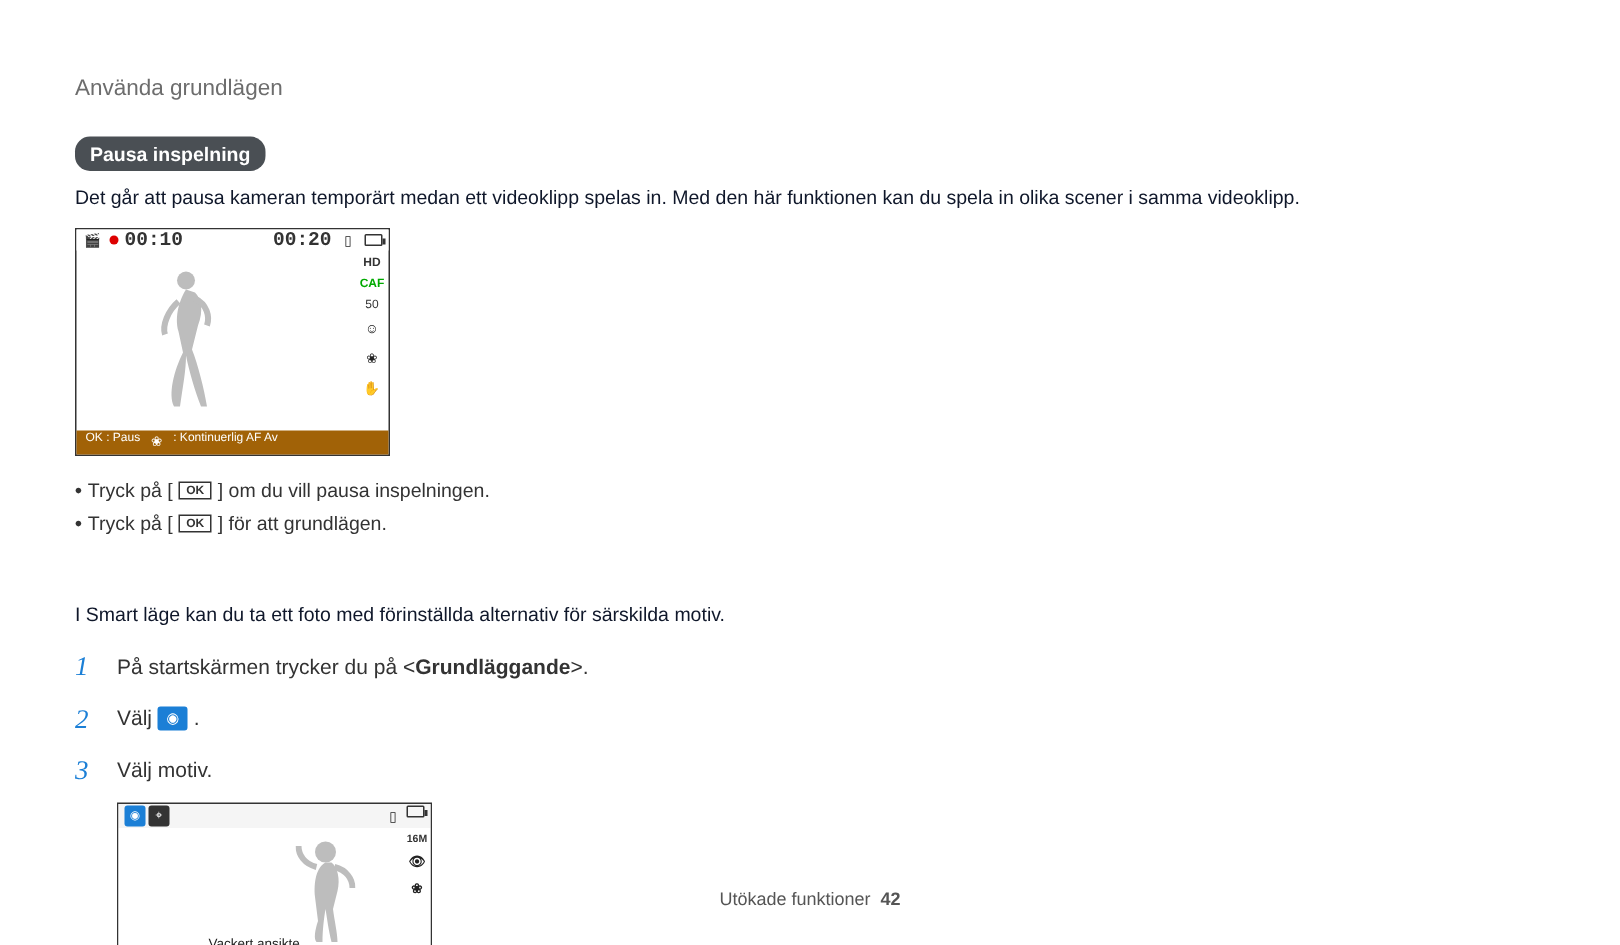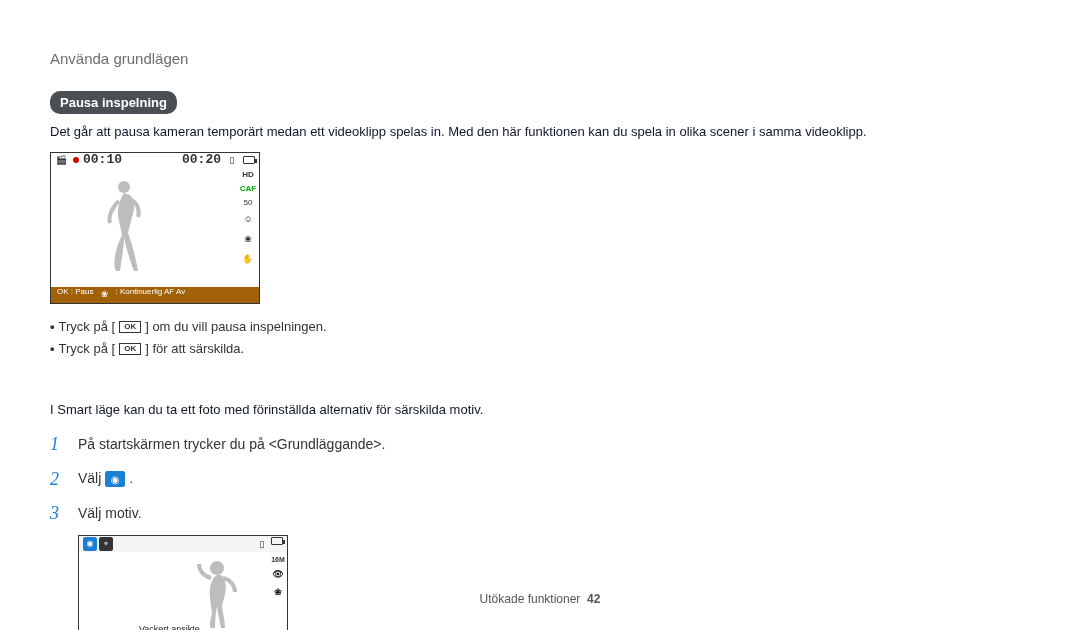--- a/index.html
+++ b/index.html
@@ -30,21 +30,21 @@
   .ss1-foot { height: 16px; background: #a16207; color: #fff; font-size: 8px; display: flex; padding: 0 6px; gap: 4px; }
 
   .bullets { margin-top: 4px; }
   .bullet { font-size: 13px; line-height: 1.7; display: flex; align-items: center; gap: 4px; }
   .bullet .dot { font-weight: bold; }
   .okbtn { display: inline-flex; align-items: center; justify-content: center; width: 22px; height: 12px; border: 1px solid #333; font-size: 8px; font-weight: bold; }
 
   .num-list { margin-top: 8px; }
   .num-item { display: flex; gap: 14px; font-size: 14px; line-height: 1.7; margin-bottom: 4px; align-items: center; }
   .num-item .n { font-style: italic; font-family: Georgia, "Times New Roman", serif; color: #1b7fd6; font-size: 18px; width: 14px; }
-  .num-item .t b { font-weight: normal; margin-top: 26px; }
+  .num-item .t b { font-weight: bold; margin-top: 26px; }
   .cam-icon { display: inline-flex; width: 20px; height: 16px; border: 1px solid #1b7fd6; background: #1b7fd6; color: #fff; border-radius: 2px; align-items: center; justify-content: center; font-size: 10px; vertical-align: middle; }
 
   
   .ss2 { width: 210px; border: 1px solid #333; margin: 6px 0 0 28px; }
   .ss2-top { height: 16px; background: #f5f5f5; display: flex; justify-content: space-between; align-items: center; padding: 0 4px; }
   .ss2-top .left { display: flex; gap: 2px; }
   .sqicon { width: 14px; height: 14px; display: flex; align-items: center; justify-content: center; font-size: 8px; border-radius: 2px; }
   .sqicon.blue { background: #1b7fd6; color: #fff; }
   .sqicon.focus { background: #333; color: #fff; }
   .ss2-body { position: relative; height: 86px; background: #fff; }
@@ -114,21 +114,21 @@
         <div class="bullet">
           <span class="dot">•</span>
           <span>Tryck på [</span>
           <span class="okbtn">OK</span>
           <span>] om du vill pausa inspelningen.</span>
         </div>
         <div class="bullet">
           <span class="dot">•</span>
           <span>Tryck på [</span>
           <span class="okbtn">OK</span>
-          <span>] för att särskilda.</span>
+          <span>] för att grundlägen.</span>
         </div>
       </div>
     </div>
 
     <div class="col">
       <div class="para">I Smart läge kan du ta ett foto med förinställda alternativ för särskilda motiv.</div>
 
       <div class="num-list">
         <div class="num-item">
           <span class="n">1</span>

